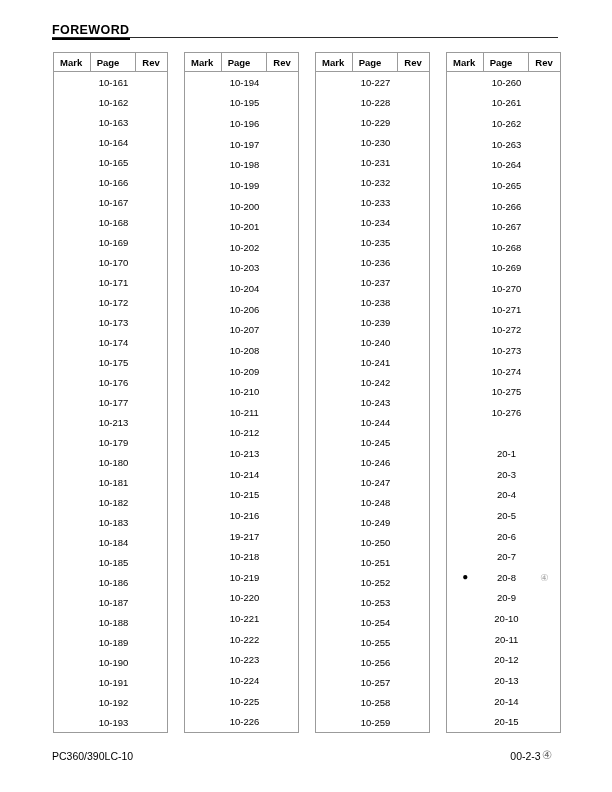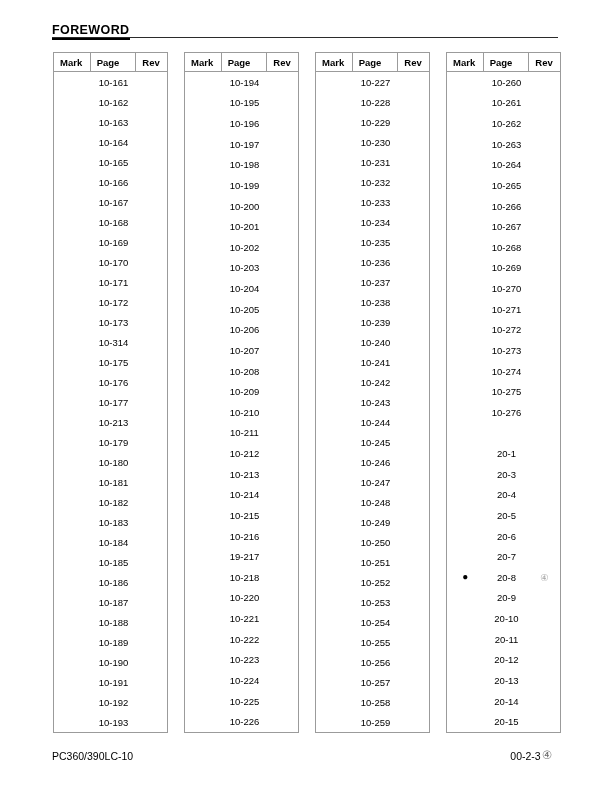--- a/index.html
+++ b/index.html
@@ -153,21 +153,21 @@
             <div class="cell cell-page">10-172</div>
             <div class="cell cell-rev"></div>
           </div>
           <div class="trow">
             <div class="cell cell-mark"></div>
             <div class="cell cell-page">10-173</div>
             <div class="cell cell-rev"></div>
           </div>
           <div class="trow">
             <div class="cell cell-mark"></div>
-            <div class="cell cell-page">10-314</div>
+            <div class="cell cell-page">10-174</div>
             <div class="cell cell-rev"></div>
           </div>
           <div class="trow">
             <div class="cell cell-mark"></div>
             <div class="cell cell-page">10-175</div>
             <div class="cell cell-rev"></div>
           </div>
           <div class="trow">
             <div class="cell cell-mark"></div>
             <div class="cell cell-page">10-176</div>
@@ -317,25 +317,20 @@
             <div class="cell cell-page">10-203</div>
             <div class="cell cell-rev"></div>
           </div>
           <div class="trow">
             <div class="cell cell-mark"></div>
             <div class="cell cell-page">10-204</div>
             <div class="cell cell-rev"></div>
           </div>
           <div class="trow">
             <div class="cell cell-mark"></div>
-            <div class="cell cell-page">10-205</div>
-            <div class="cell cell-rev"></div>
-          </div>
-          <div class="trow">
-            <div class="cell cell-mark"></div>
             <div class="cell cell-page">10-206</div>
             <div class="cell cell-rev"></div>
           </div>
           <div class="trow">
             <div class="cell cell-mark"></div>
             <div class="cell cell-page">10-207</div>
             <div class="cell cell-rev"></div>
           </div>
           <div class="trow">
             <div class="cell cell-mark"></div>
@@ -383,20 +378,25 @@
             <div class="cell cell-rev"></div>
           </div>
           <div class="trow">
             <div class="cell cell-mark"></div>
             <div class="cell cell-page">19-217</div>
             <div class="cell cell-rev"></div>
           </div>
           <div class="trow">
             <div class="cell cell-mark"></div>
             <div class="cell cell-page">10-218</div>
+            <div class="cell cell-rev"></div>
+          </div>
+          <div class="trow">
+            <div class="cell cell-mark"></div>
+            <div class="cell cell-page">10-219</div>
             <div class="cell cell-rev"></div>
           </div>
           <div class="trow">
             <div class="cell cell-mark"></div>
             <div class="cell cell-page">10-220</div>
             <div class="cell cell-rev"></div>
           </div>
           <div class="trow">
             <div class="cell cell-mark"></div>
             <div class="cell cell-page">10-221</div>

